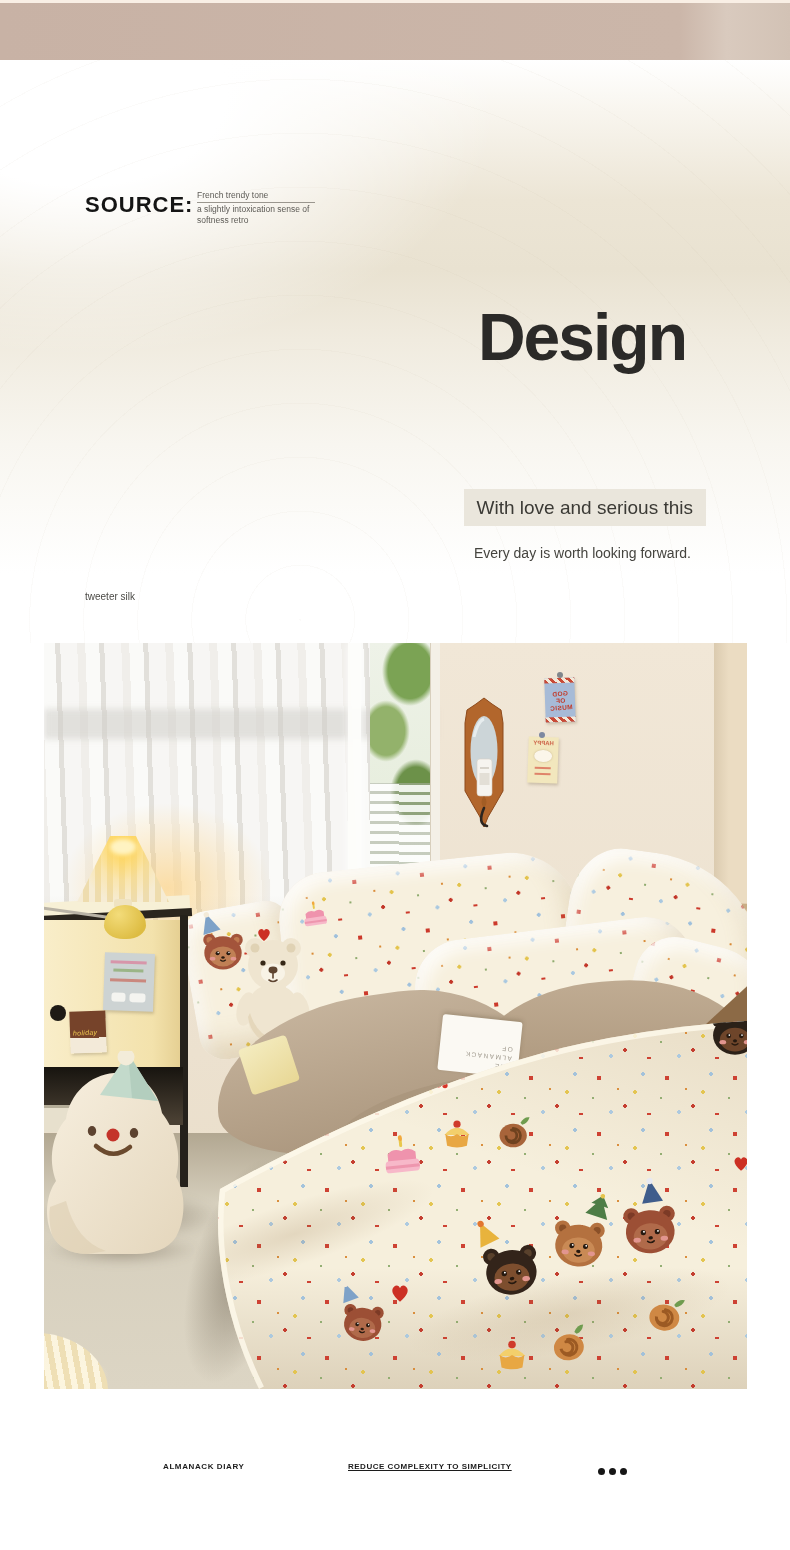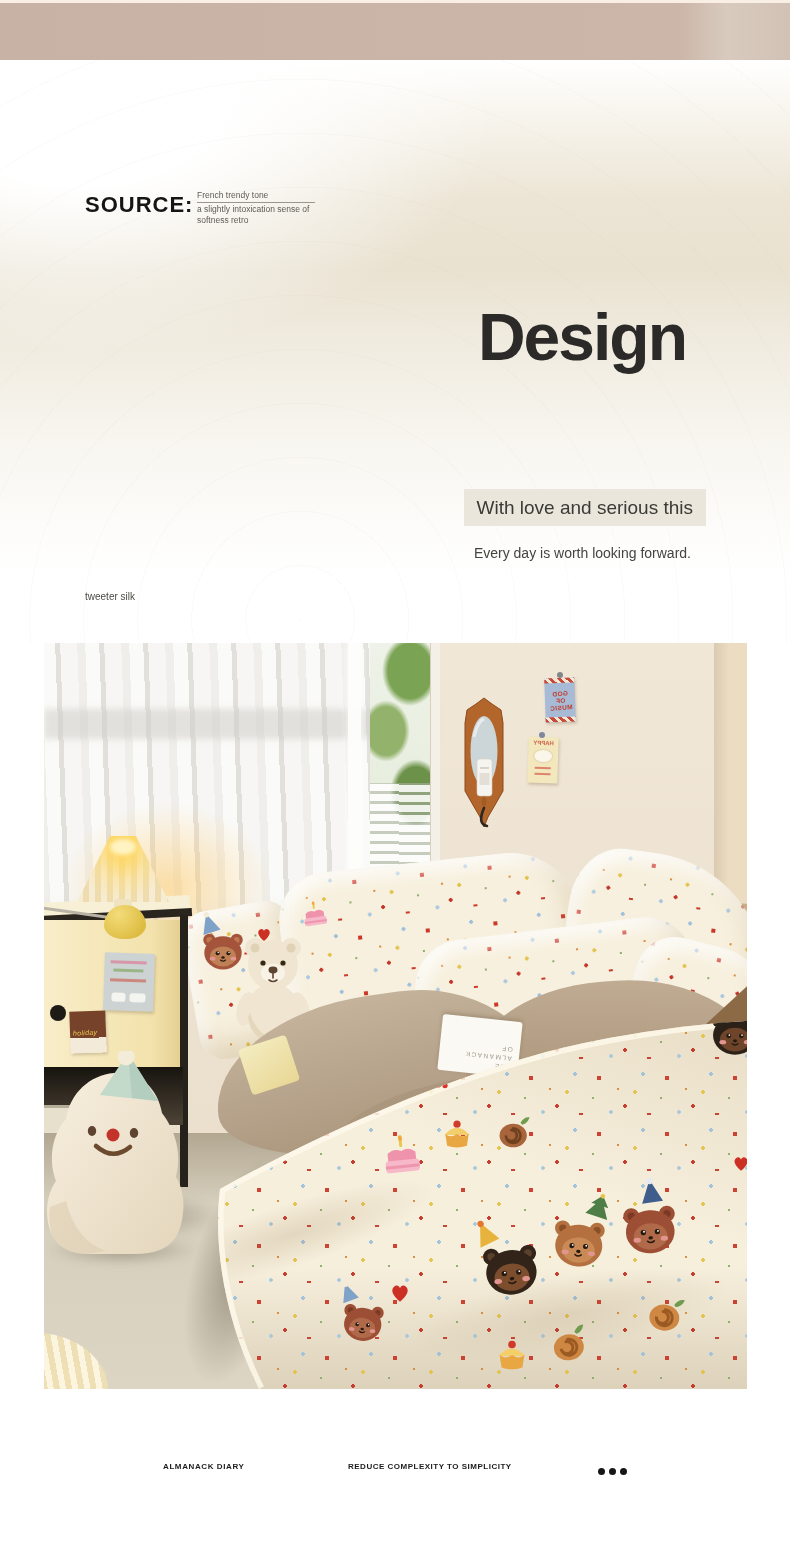--- a/index.html
+++ b/index.html
@@ -180,21 +180,21 @@
     border-radius:0 100% 0 0;opacity:.95;
     background:repeating-linear-gradient(80deg,#fdf6e0 0 6px,#efdfb4 6px 12px);}
   .patch-bear{position:absolute;left:393px;top:396px;width:40px;height:18px;z-index:11;
     border-radius:50%;background:#fdf8ee;border:2px solid #d8732e;display:flex;align-items:center;
     justify-content:center;font-size:7.5px;font-weight:700;letter-spacing:.5px;color:#b5492d;
     transform:rotate(-6deg);box-sizing:border-box;}
   
   .footer-left{position:absolute;left:163px;top:1462px;font-size:8px;font-weight:700;
     letter-spacing:.6px;color:#1c1c1c;}
   .footer-center{position:absolute;left:348px;top:1462px;font-size:8px;font-weight:700;
-    letter-spacing:.5px;color:#1c1c1c;}
+    letter-spacing:.5px;color:#1c1c1c;text-decoration:underline;}
   .dots{position:absolute;left:598px;top:1461px;}
   .dots span{display:inline-block;width:7px;height:7px;border-radius:50%;background:#161616;margin-right:4px;}
 </style>
 </head>
 <body>
 
 <svg width="0" height="0" style="position:absolute" aria-hidden="true">
   <defs>
     <symbol id="sym-bear" viewBox="0 0 64 58">
       <circle cx="13" cy="15" r="8.5" fill="var(--b)"></circle>

